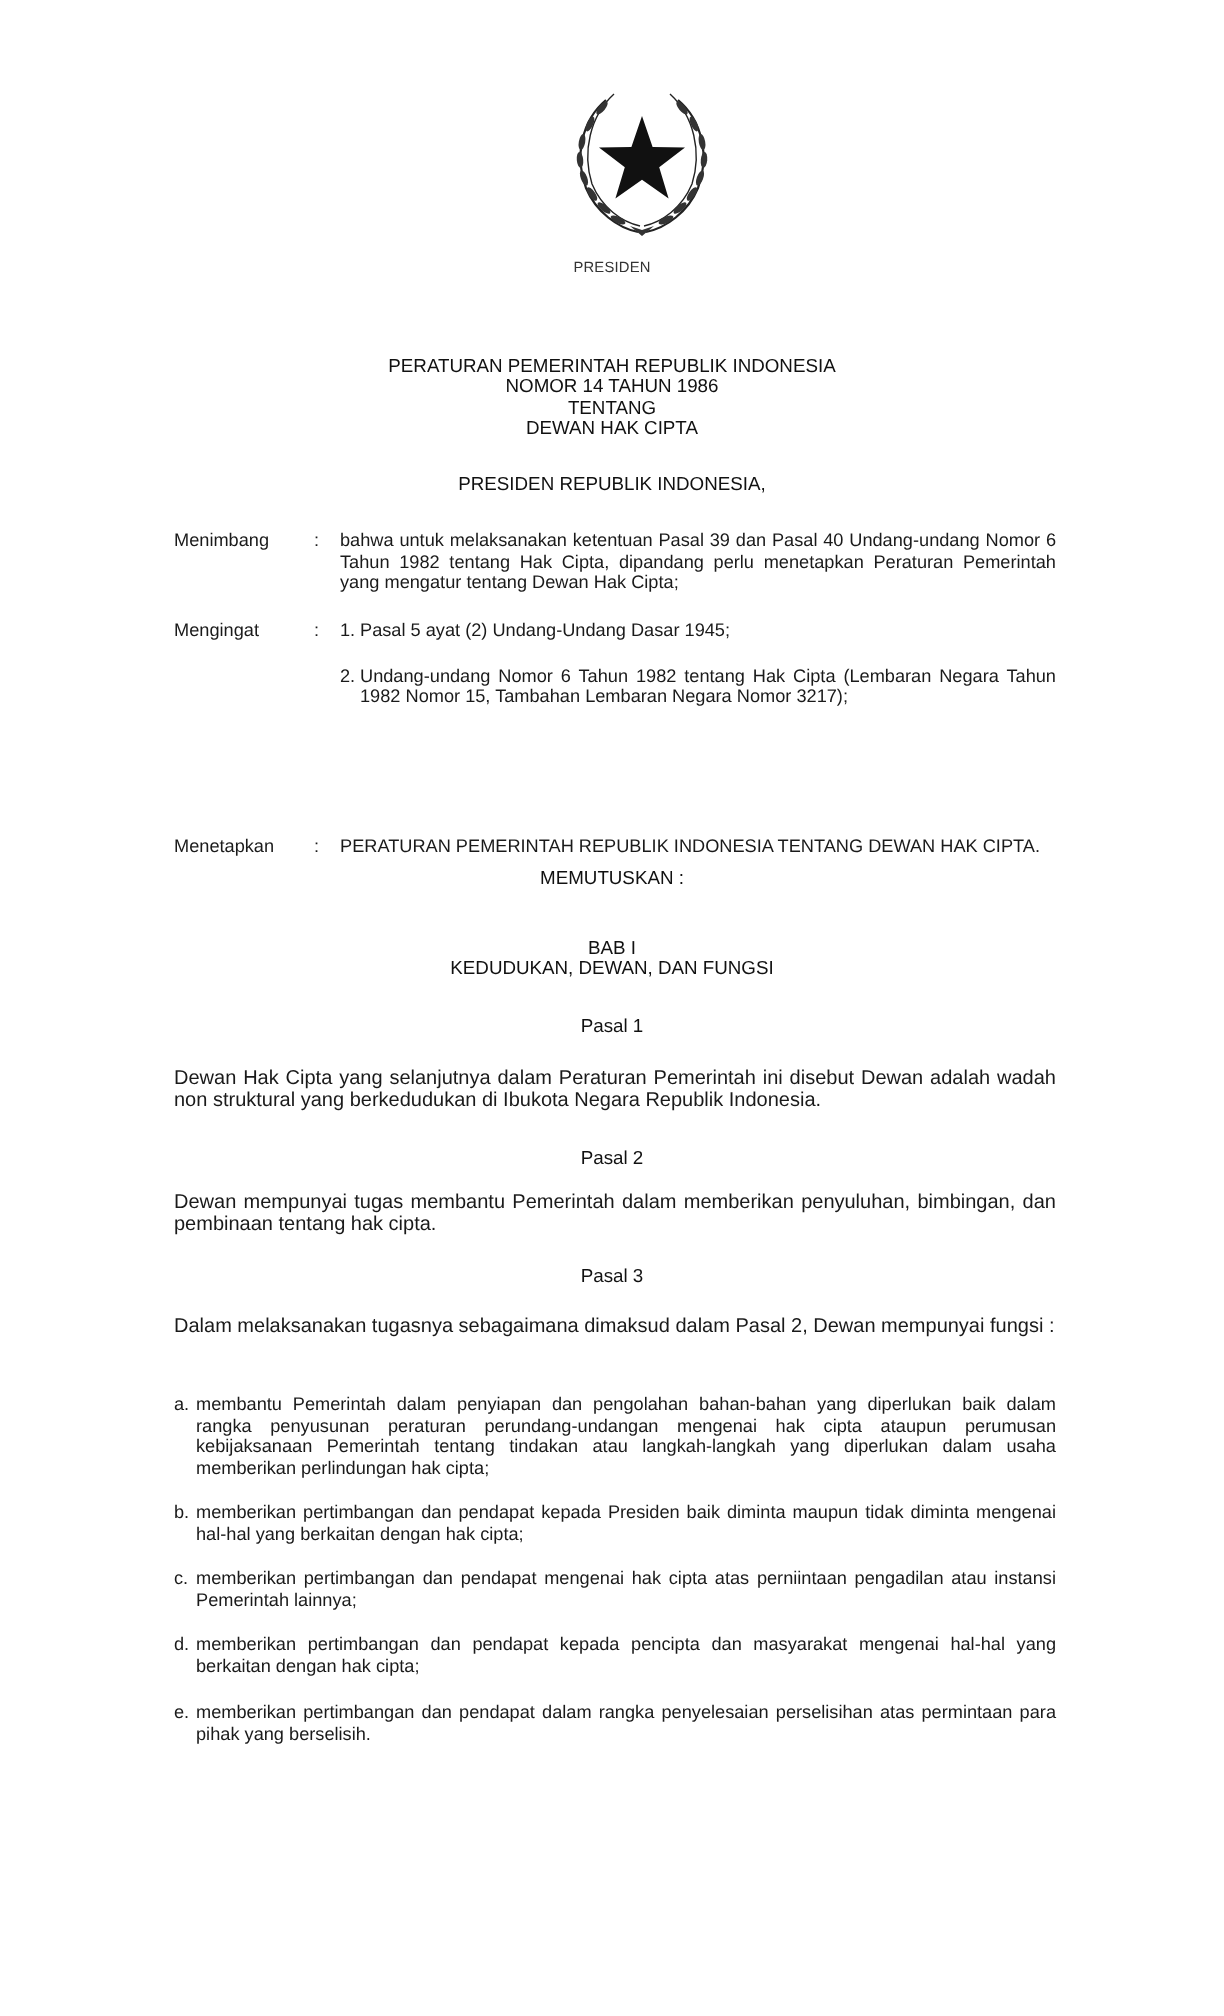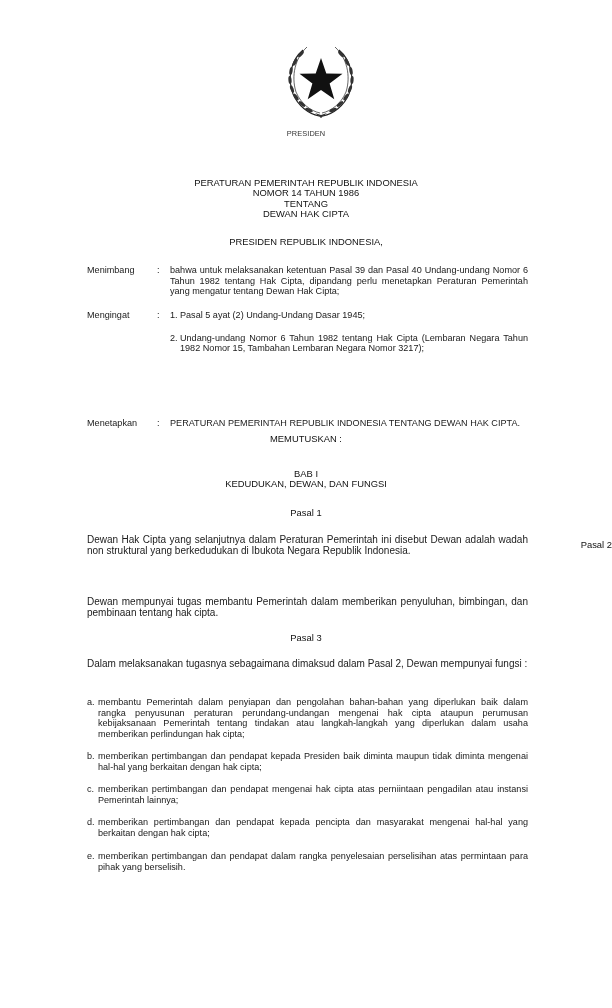--- a/index.html
+++ b/index.html
@@ -98,21 +98,21 @@
   </div>
 
   <div class="head" style="top:469px;">
     <div>BAB I</div>
     <div>KEDUDUKAN, DEWAN, DAN FUNGSI</div>
   </div>
 
   <div class="head" style="top:508px;">Pasal 1</div>
   <div class="para" style="top:535px;">Dewan Hak Cipta yang selanjutnya dalam Peraturan Pemerintah ini disebut Dewan adalah wadah non struktural yang berkedudukan di Ibukota Negara Republik Indonesia.</div>
 
-  <div class="head" style="top:540px;text-align:right;">Pasal 2</div>
+  <div class="head" style="top:574px;">Pasal 2</div>
   <div class="para" style="top:597px;">Dewan mempunyai tugas membantu Pemerintah dalam memberikan penyuluhan, bimbingan, dan pembinaan tentang hak cipta.</div>
 
   <div class="head" style="top:633px;">Pasal 3</div>
   <div class="para" style="top:659px;">Dalam melaksanakan tugasnya sebagaimana dimaksud dalam Pasal 2, Dewan mempunyai fungsi :</div>
 
   <div class="litem" style="top:697px;">
     <span class="num">a.</span>
     <div class="txt">membantu Pemerintah dalam penyiapan dan pengolahan bahan-bahan yang diperlukan baik dalam rangka penyusunan peraturan perundang-undangan mengenai hak cipta ataupun perumusan kebijaksanaan Pemerintah tentang tindakan atau langkah-langkah yang diperlukan dalam usaha memberikan perlindungan hak cipta;</div>
   </div>
   <div class="litem" style="top:751px;">

